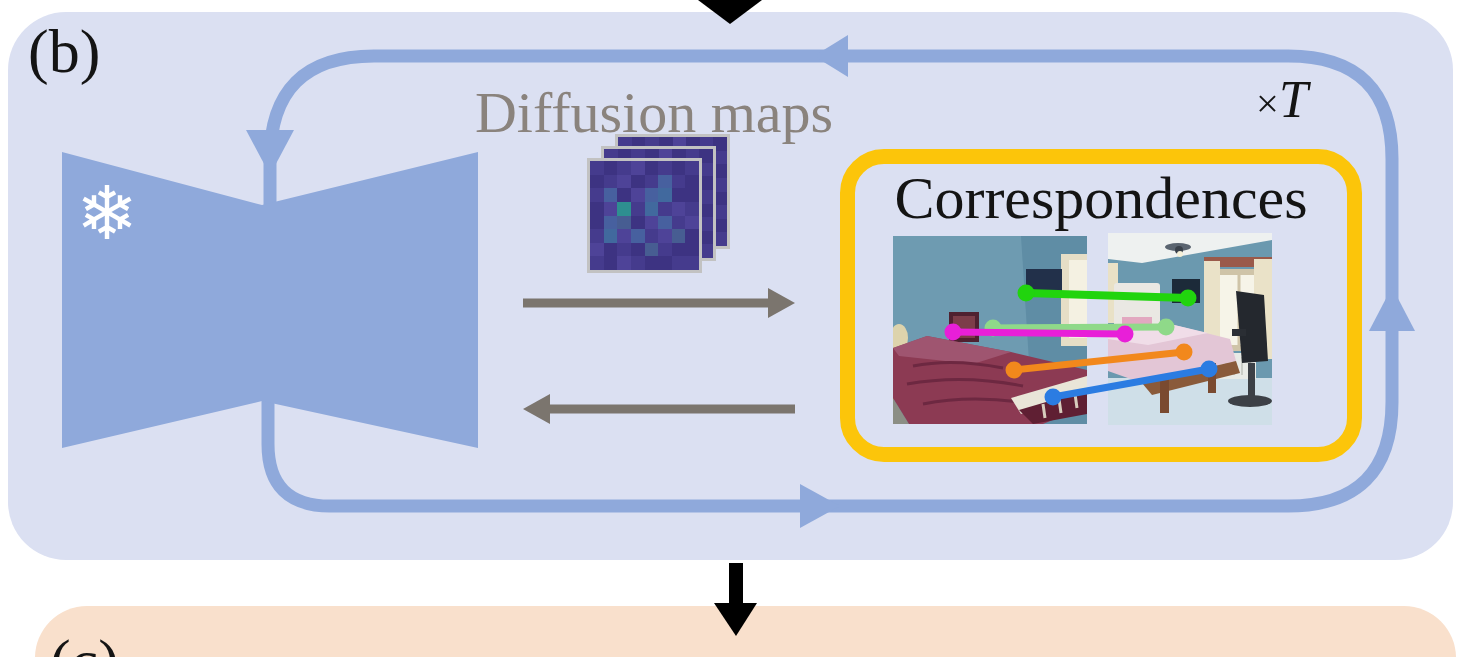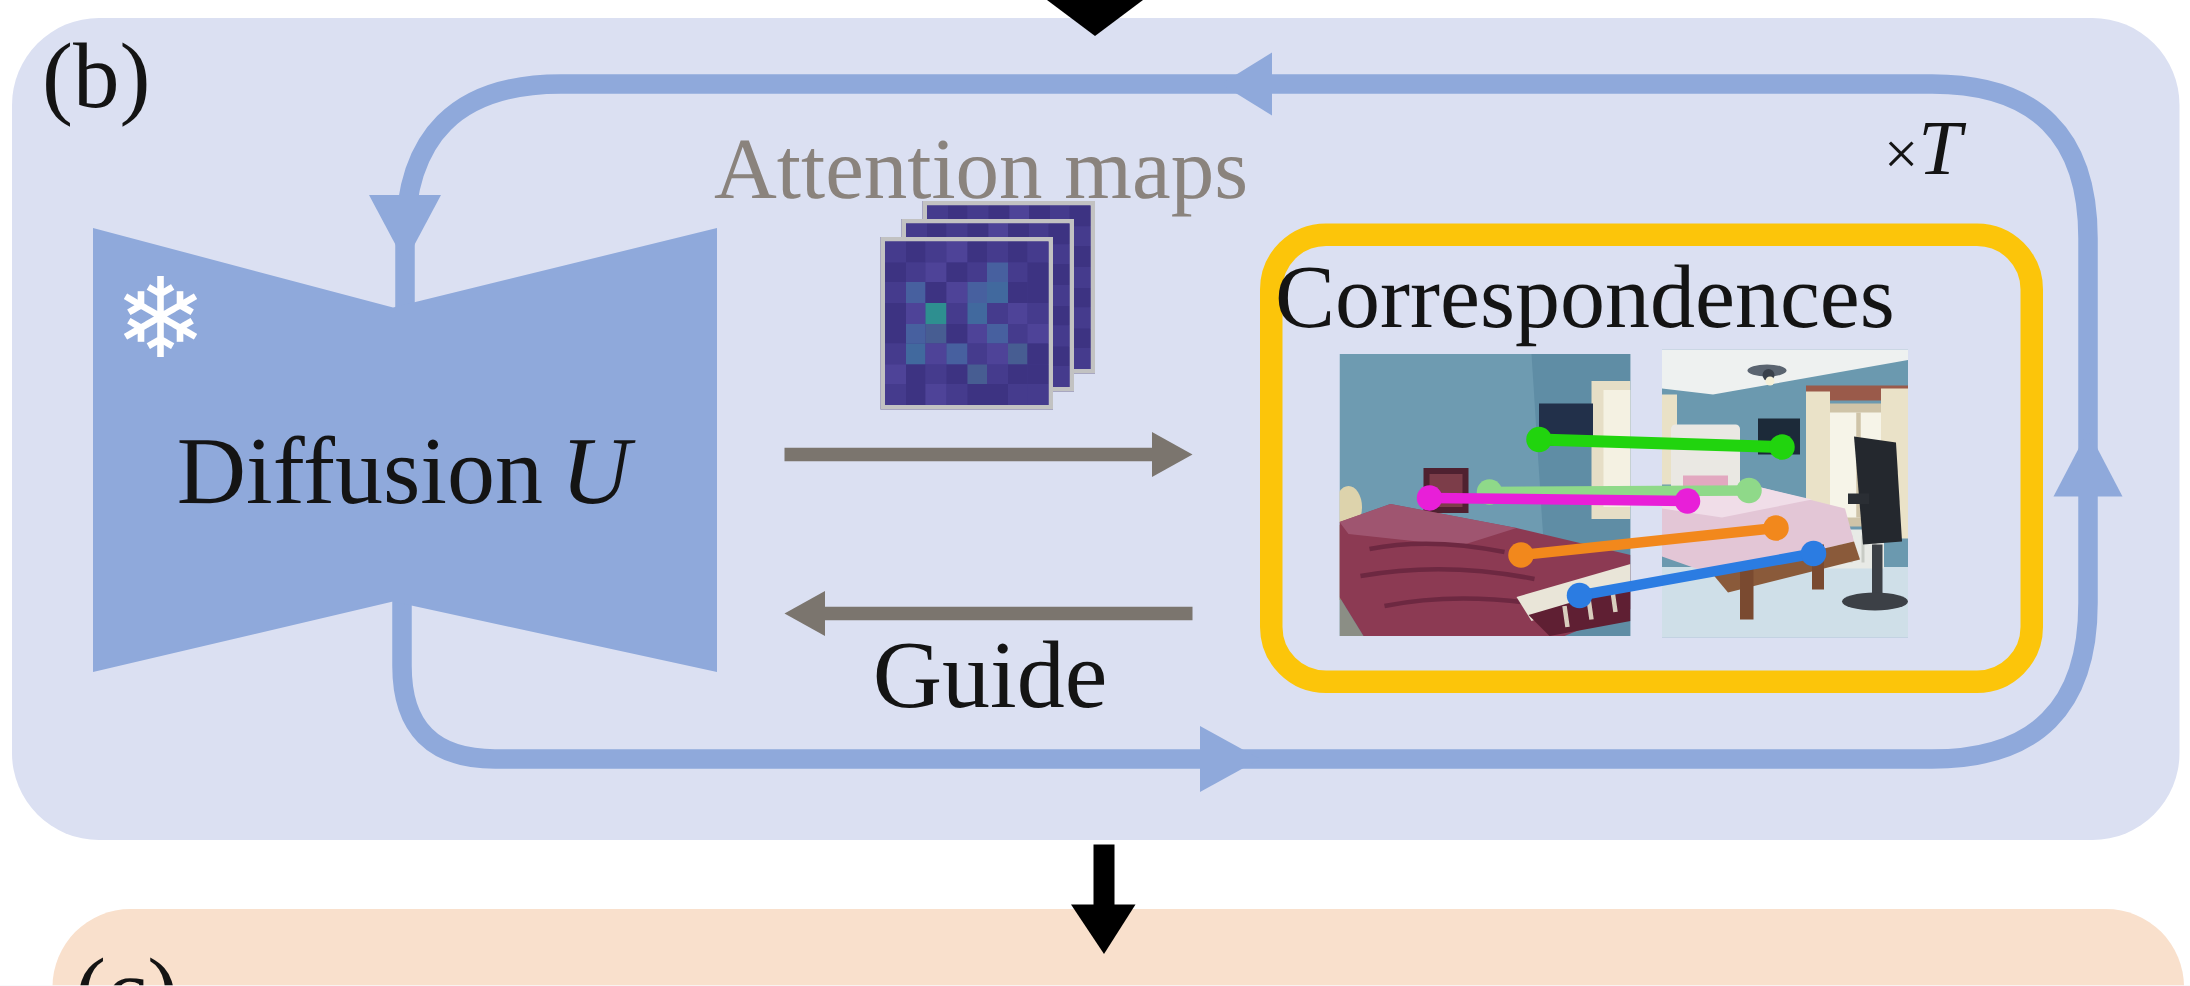--- a/index.html
+++ b/index.html
@@ -44,21 +44,21 @@
   }
   #attn-back{left:28px;top:0;z-index:1;}
   #attn-mid{left:14px;top:12px;z-index:2;}
   #attn-front{left:0;top:24px;z-index:3;}
   #update-label{left:545px;top:316px;width:230px;text-align:center;font-size:64px;line-height:1;}
   #guide-label{left:545px;top:418px;width:230px;text-align:center;font-size:64px;line-height:1;}
   #corr-box{
     left:840px;top:149px;width:522px;height:313px;box-sizing:border-box;
     border:15px solid var(--yellow);border-radius:44px;
   }
-  #corr-title{left:850px;top:168px;width:502px;font-size:60px;line-height:1;}
+  #corr-title{left:850px;top:168px;width:502px;text-align:center;font-size:60px;line-height:1;}
   #times-t{left:1256px;top:74px;font-size:52px;line-height:1;white-space:nowrap;}
   #times-t .times{font-size:0.78em;}
   #times-t .math{font-style:italic;}
   .bedroom{position:absolute;}
   #bedroom-left{left:893px;top:236px;width:194px;height:188px;}
   #bedroom-right{left:1108px;top:233px;width:164px;height:192px;}
 </style>
 </head>
 <body>
 
@@ -89,23 +89,21 @@
     </g>
 
     <g>
       <line x1="548" y1="409" x2="795" y2="409" style="stroke:var(--gray-arrow)" stroke-width="9"></line>
       <polygon points="550,394 550,424 523,409" style="fill:var(--gray-arrow)"></polygon>
     </g>
   </svg>
 
   <div class="abs" id="panel-b-label">(b)</div>
   <div class="abs" id="snowflake">❄</div>
-  <div class="abs" id="diffusion-label"><span>Diffusion</span><span class="math">U</span></div>
-  <div class="abs" id="attention-caption">Attention maps</div>
-  <div class="abs" id="guide-label">Guide</div>
+  <div class="abs" id="attention-caption">Diffusion maps</div>
   <div class="abs" id="times-t"><span class="times">×</span><span class="math">T</span></div>
   <div class="abs" id="panel-c-label">(c)</div>
 
   <div class="abs" id="attn-stack">
     <div class="attn-map attn-grid" id="attn-back">
         <div style="background: rgb(69, 59, 141);"></div>
         <div style="background: rgb(61, 51, 130);"></div>
         <div style="background: rgb(69, 59, 141);"></div>
         <div style="background: rgb(61, 51, 130);"></div>
         <div style="background: rgb(78, 67, 152);"></div>

